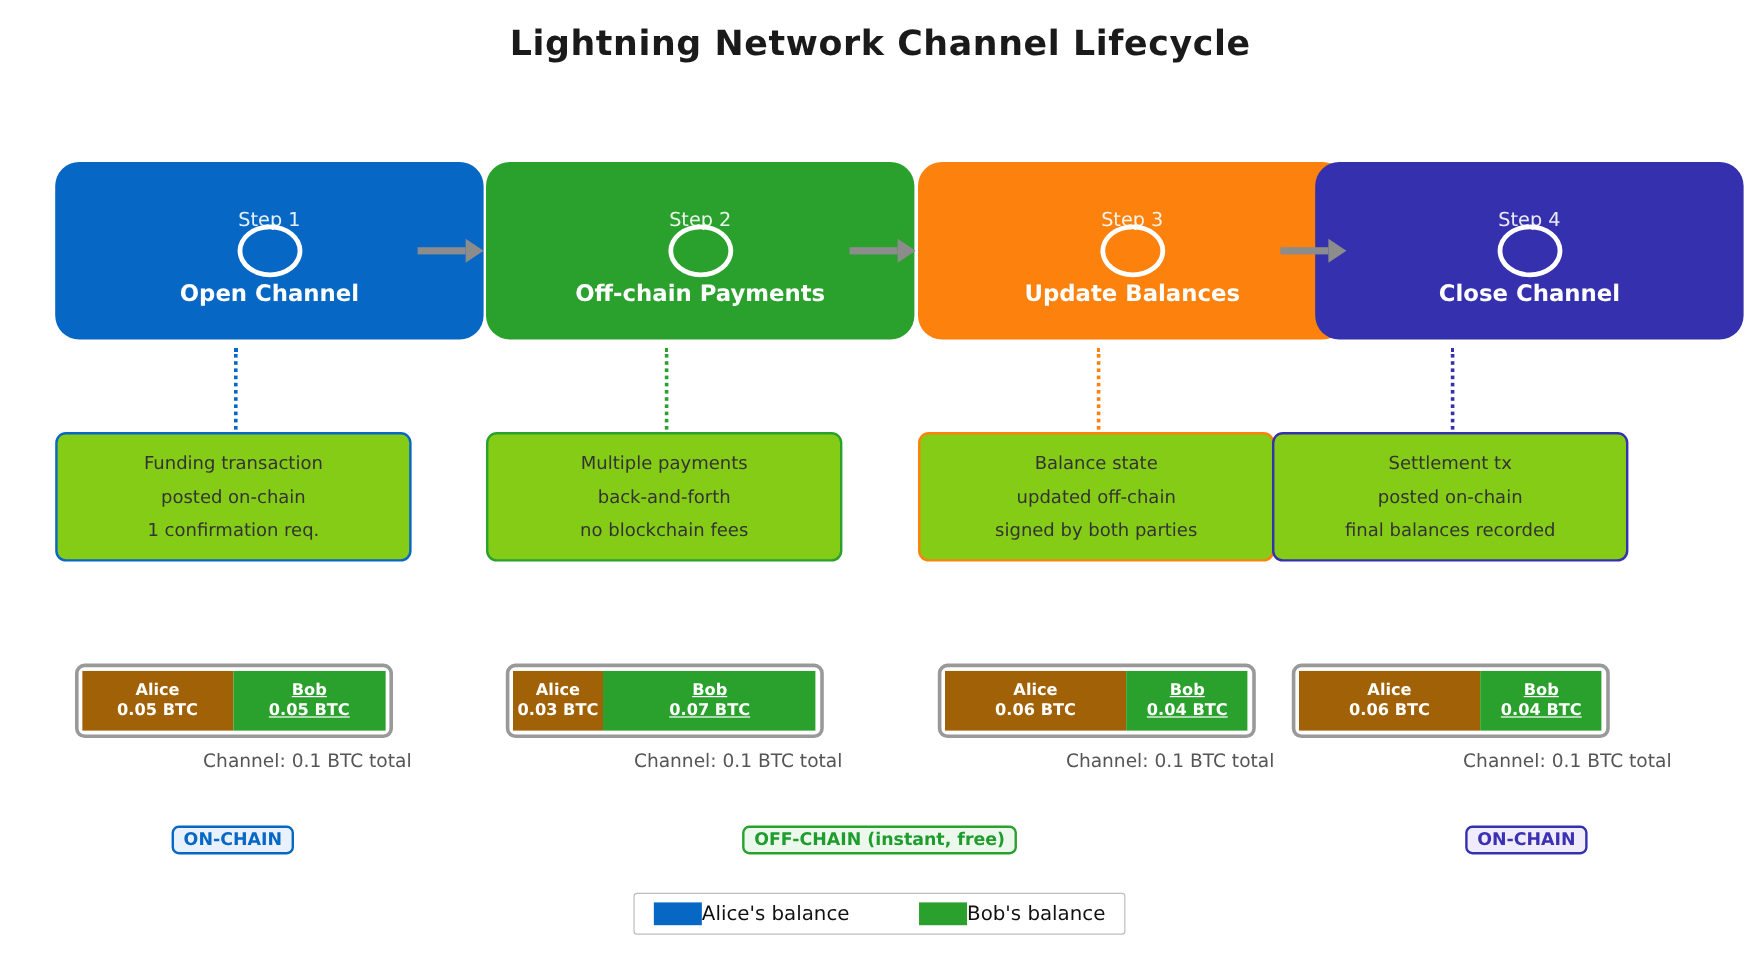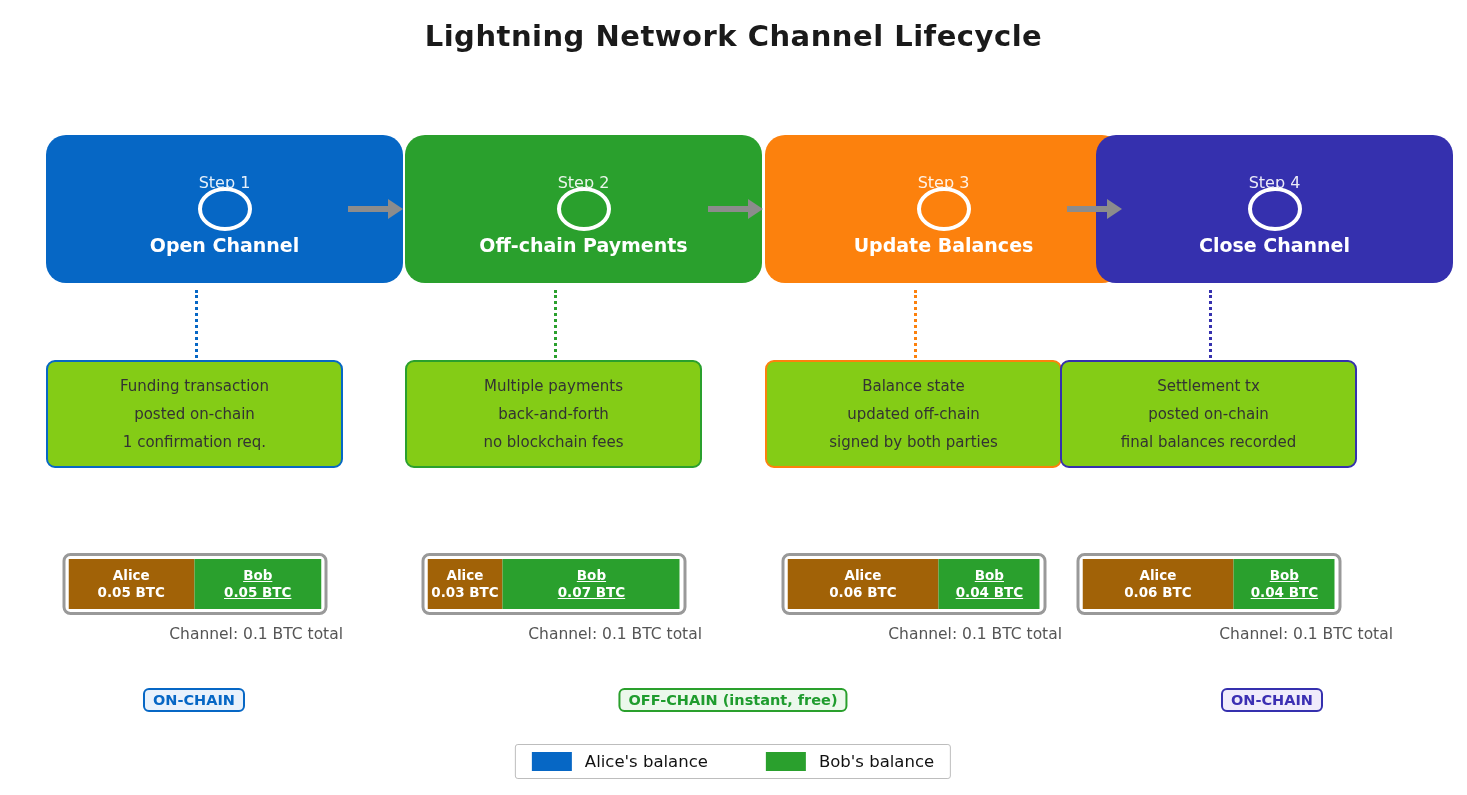--- a/index.html
+++ b/index.html
@@ -49,21 +49,21 @@
   .arrow { position:absolute; top:206px; height:6px; background:#8c8c8c; width:40px; }
   .arrow::after { content:""; position:absolute; right:-15px; top:-7px;
                   border-left:15px solid #8c8c8c; border-top:10px solid transparent;
                   border-bottom:10px solid transparent; }
   .arrow1 { left:348px; } .arrow2 { left:708px; } .arrow3 { left:1067px; }
 
   .legend { position:absolute; top:744px; left:733px; transform:translateX(-50%);
             display:inline-flex; align-items:center; gap:58px;
             background:#ffffff; border:1.5px solid #bdbdbd; border-radius:3px;
             padding:7px 16px; }
-  .legend-item { display:flex; align-items:center; gap:13px; }
+  .legend-item { display:flex; align-items:center; }
   .legend-swatch { width:40px; height:19px; }
   .legend-label { font-size:16.5px; color:#111111; }
 </style>
 </head>
 <body>
 
 <div class="page">
 
   <div class="title">Lightning Network Channel Lifecycle</div>
 

